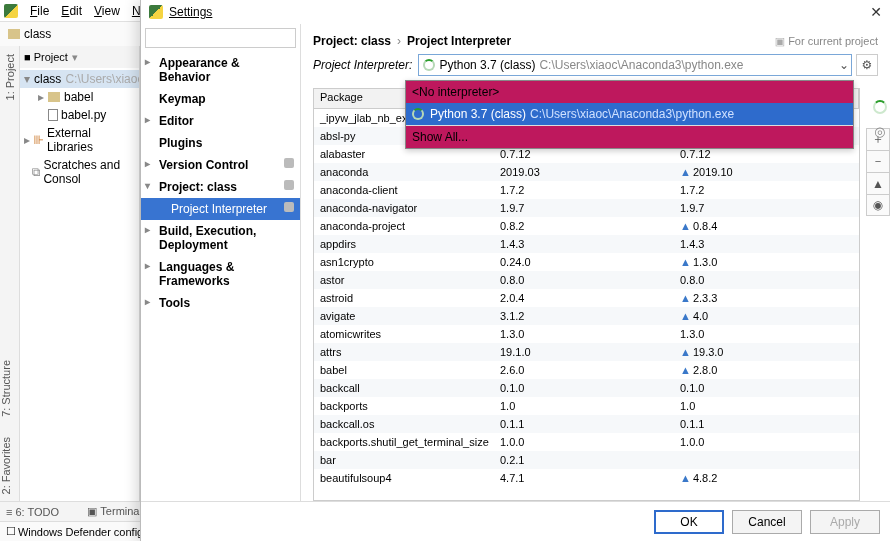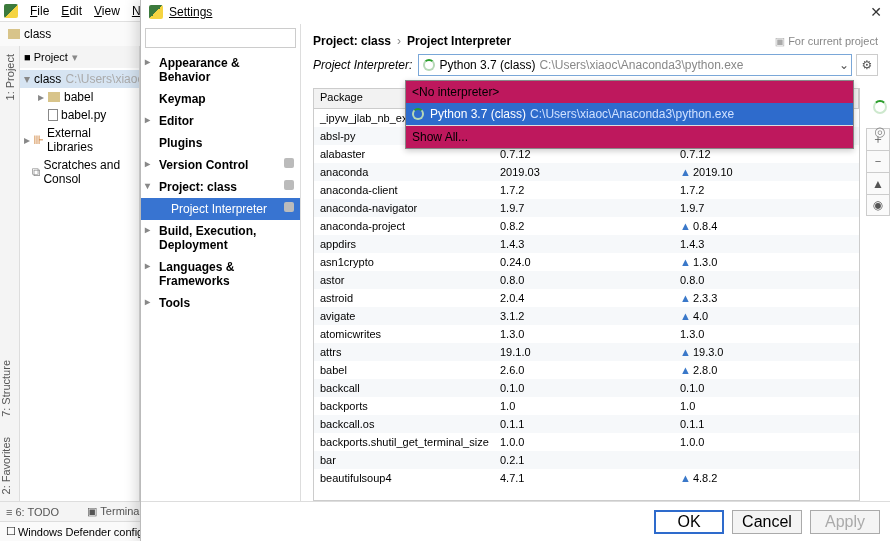--- a/index.html
+++ b/index.html
@@ -102,21 +102,21 @@
 .pkg-row { display: flex; height: 18px; align-items: center; font-size: 11px; }
 .pkg-row:nth-child(even) { background: #f6f8fa; }
 .pkg-row div { padding: 0 6px; }
 .up { color: #3a78c9; margin-right: 2px; }
 
 .side-btns { position: absolute; right: 0; top: 104px; width: 24px; display: flex; flex-direction: column; }
 .side-btns div { height: 22px; border: 1px solid #ccc; border-bottom: none; display: flex; align-items: center; justify-content: center; color: #555; background: #fafafa; }
 .side-btns div:last-child { border-bottom: 1px solid #ccc; }
 
 .dlg-btns { height: 40px; border-top: 1px solid #ddd; display: flex; align-items: center; justify-content: flex-end; padding: 0 10px; gap: 8px; }
-.dlg-btns button { min-width: 70px; height: 24px; border: 1px solid #aaa; background: #f4f4f4; font-size: 16px; cursor: default; }
+.dlg-btns button { min-width: 70px; height: 24px; border: 1px solid #aaa; background: #f4f4f4; font-size: 12px; cursor: default; }
 .dlg-btns button.primary { border: 2px solid #2e6bcc; background: #fff; }
 .dlg-btns button.disabled { color: #aaa; }
 
 .right-stripe { position: absolute; right: 0; top: 100px; width: 20px; display: flex; flex-direction: column; align-items: center; gap: 10px; z-index: 30; }
 .right-stripe .rspin { width: 14px; height: 14px; border: 2px solid #cde8cd; border-top-color: #2a9d2a; border-radius: 50%; }
 .right-stripe .eye { color: #888; font-size: 13px; }
 
 .fav-stripe { position: absolute; left: 0; top: 360px; width: 20px; }
 .fav-stripe .rot { writing-mode: vertical-rl; transform: rotate(180deg); font-size: 11px; color: #555; }
 </style>

